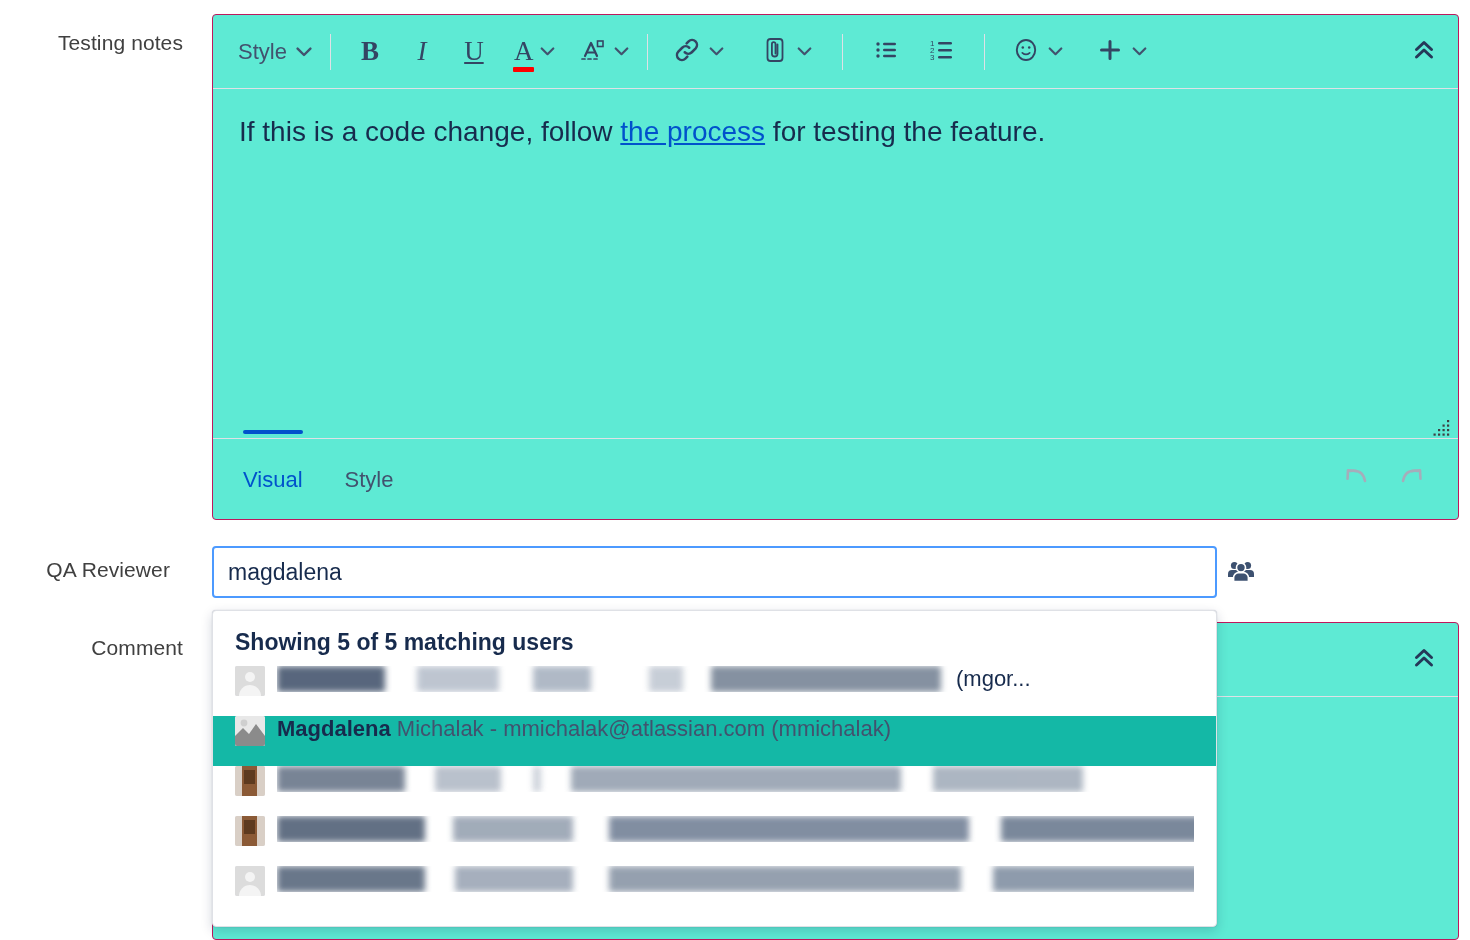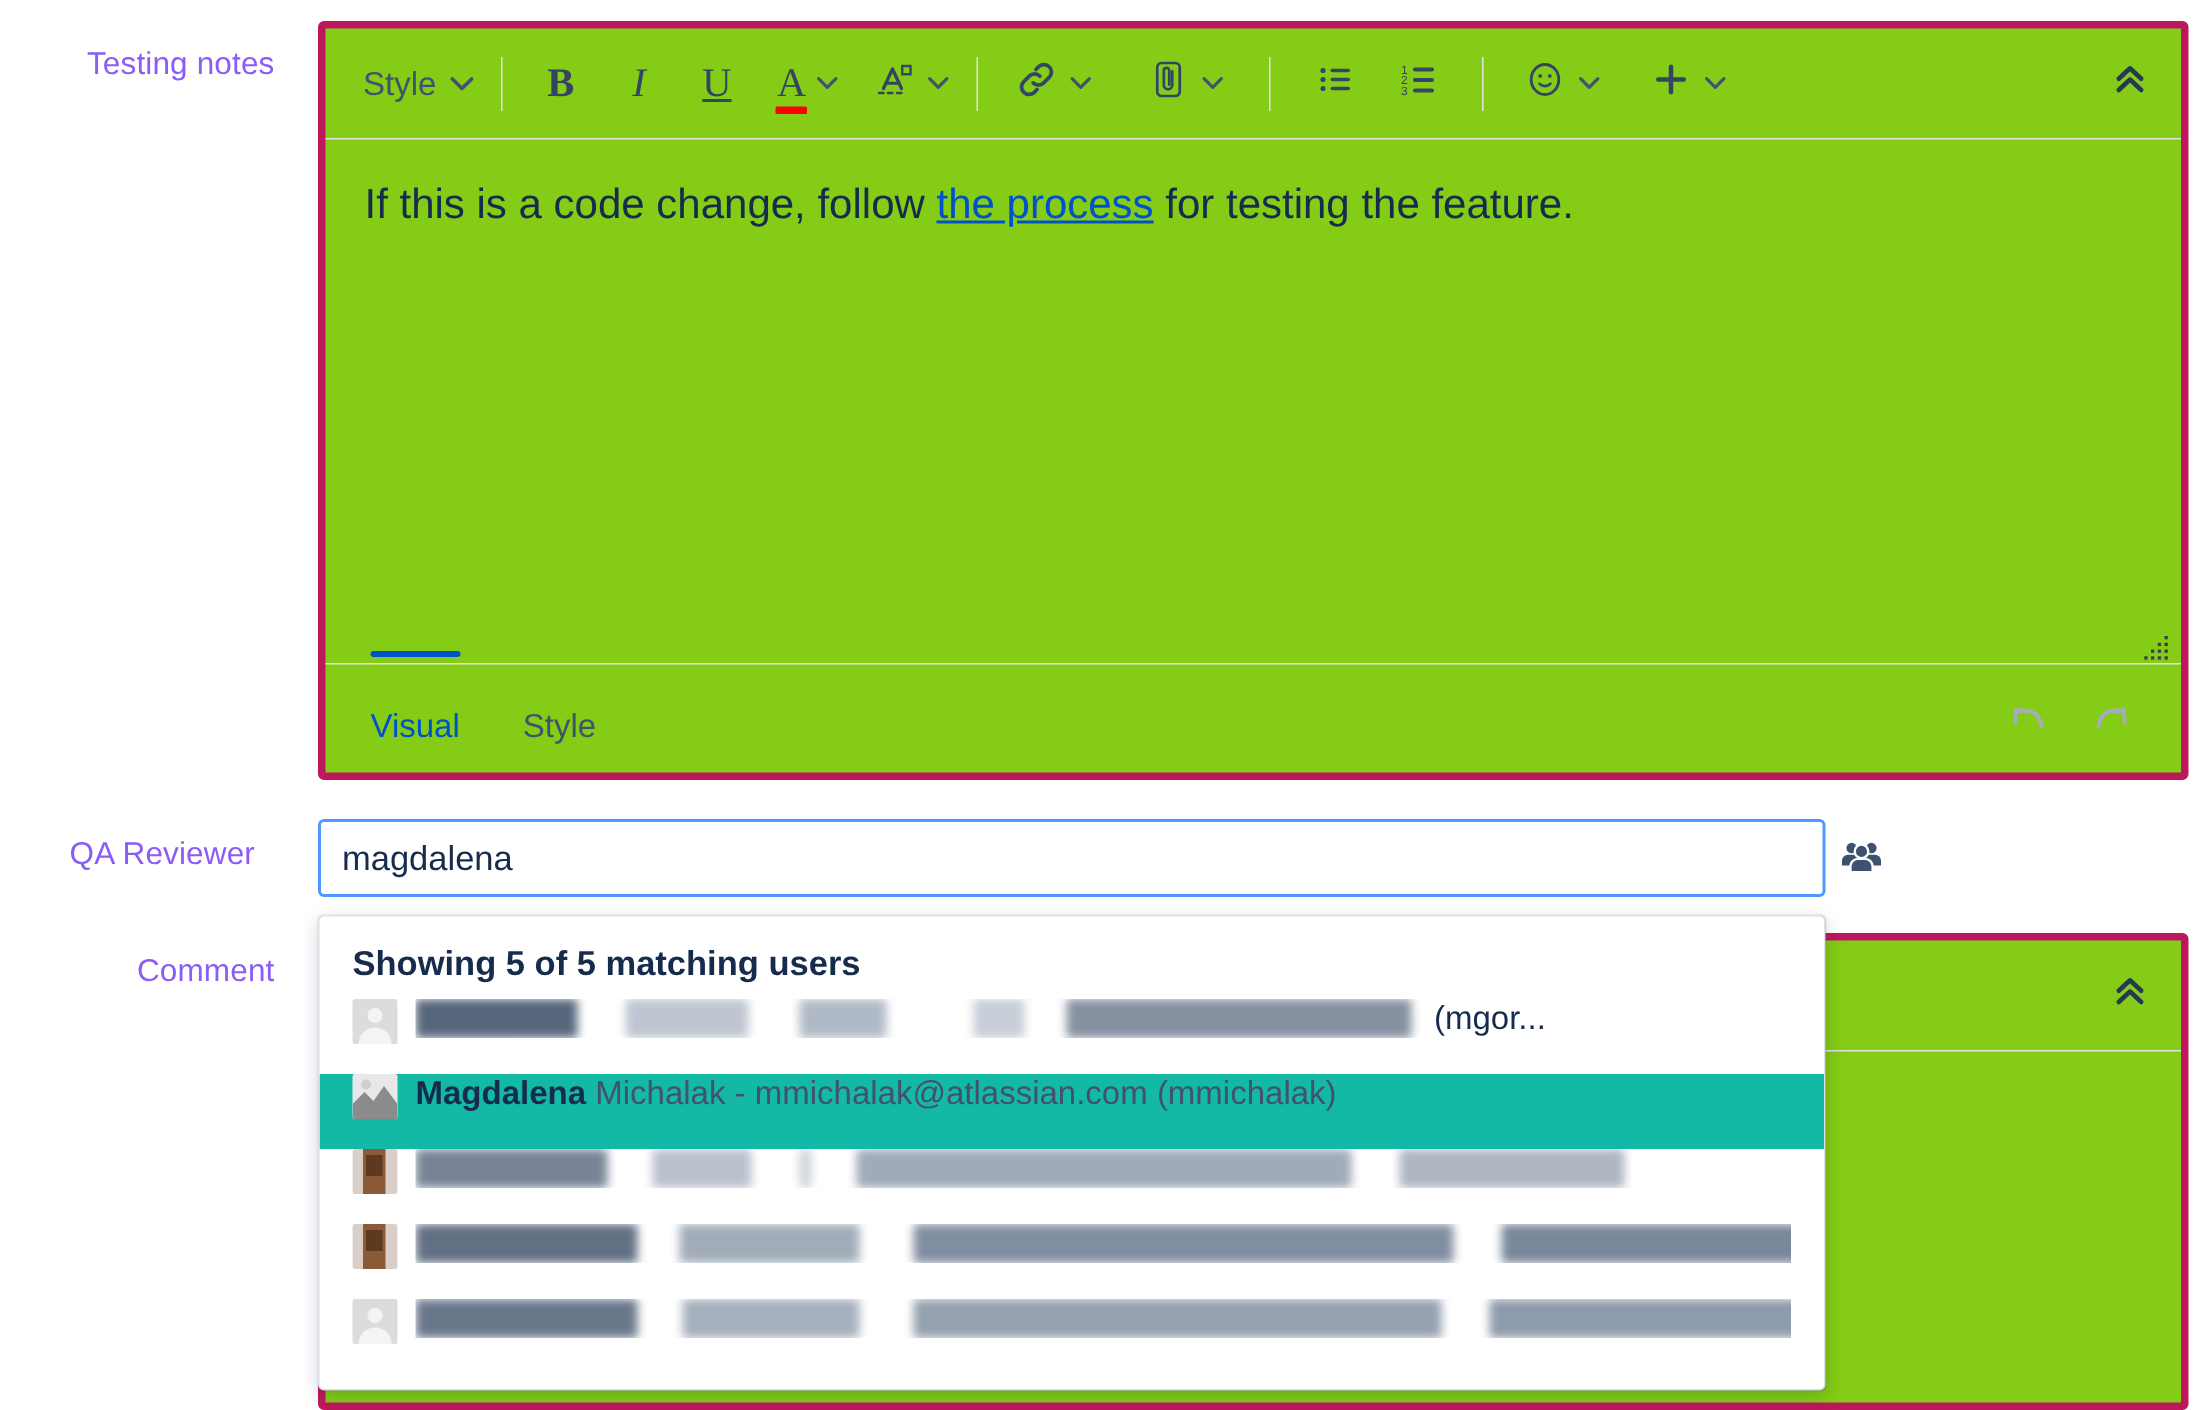--- a/index.html
+++ b/index.html
@@ -9,34 +9,34 @@
     background: #ffffff;
     font-family: "Liberation Sans", sans-serif;
     overflow: hidden;
   }
   #root { position: relative; width: 1470px; height: 940px; }
 
   
   .field-label {
     position: absolute;
     text-align: right;
-    color: #8b5cf6;
+    color: #404040;
     font-size: 21px;
     font-weight: 400;
     letter-spacing: .1px;
   }
   #lbl-testing-notes { left: 0; top: 31px; width: 183px; }
   #lbl-qa-reviewer   { left: 0; top: 558px; width: 170px; }
   #lbl-comment       { left: 0; top: 636px; width: 183px; }
 
   
   .editor {
     position: absolute;
-    background: #84cc16;
-    border: 5px solid #be185d;
+    background: #5eead4;
+    border: 1px solid #be185d;
     border-radius: 4px;
   }
   #testing-notes-editor { left: 212px; top: 14px; width: 1247px; height: 506px; }
 
   .toolbar {
     position: relative;
     height: 74px;
     border-bottom: 1px solid #dfe1e6;
     display: flex;
     align-items: center;

